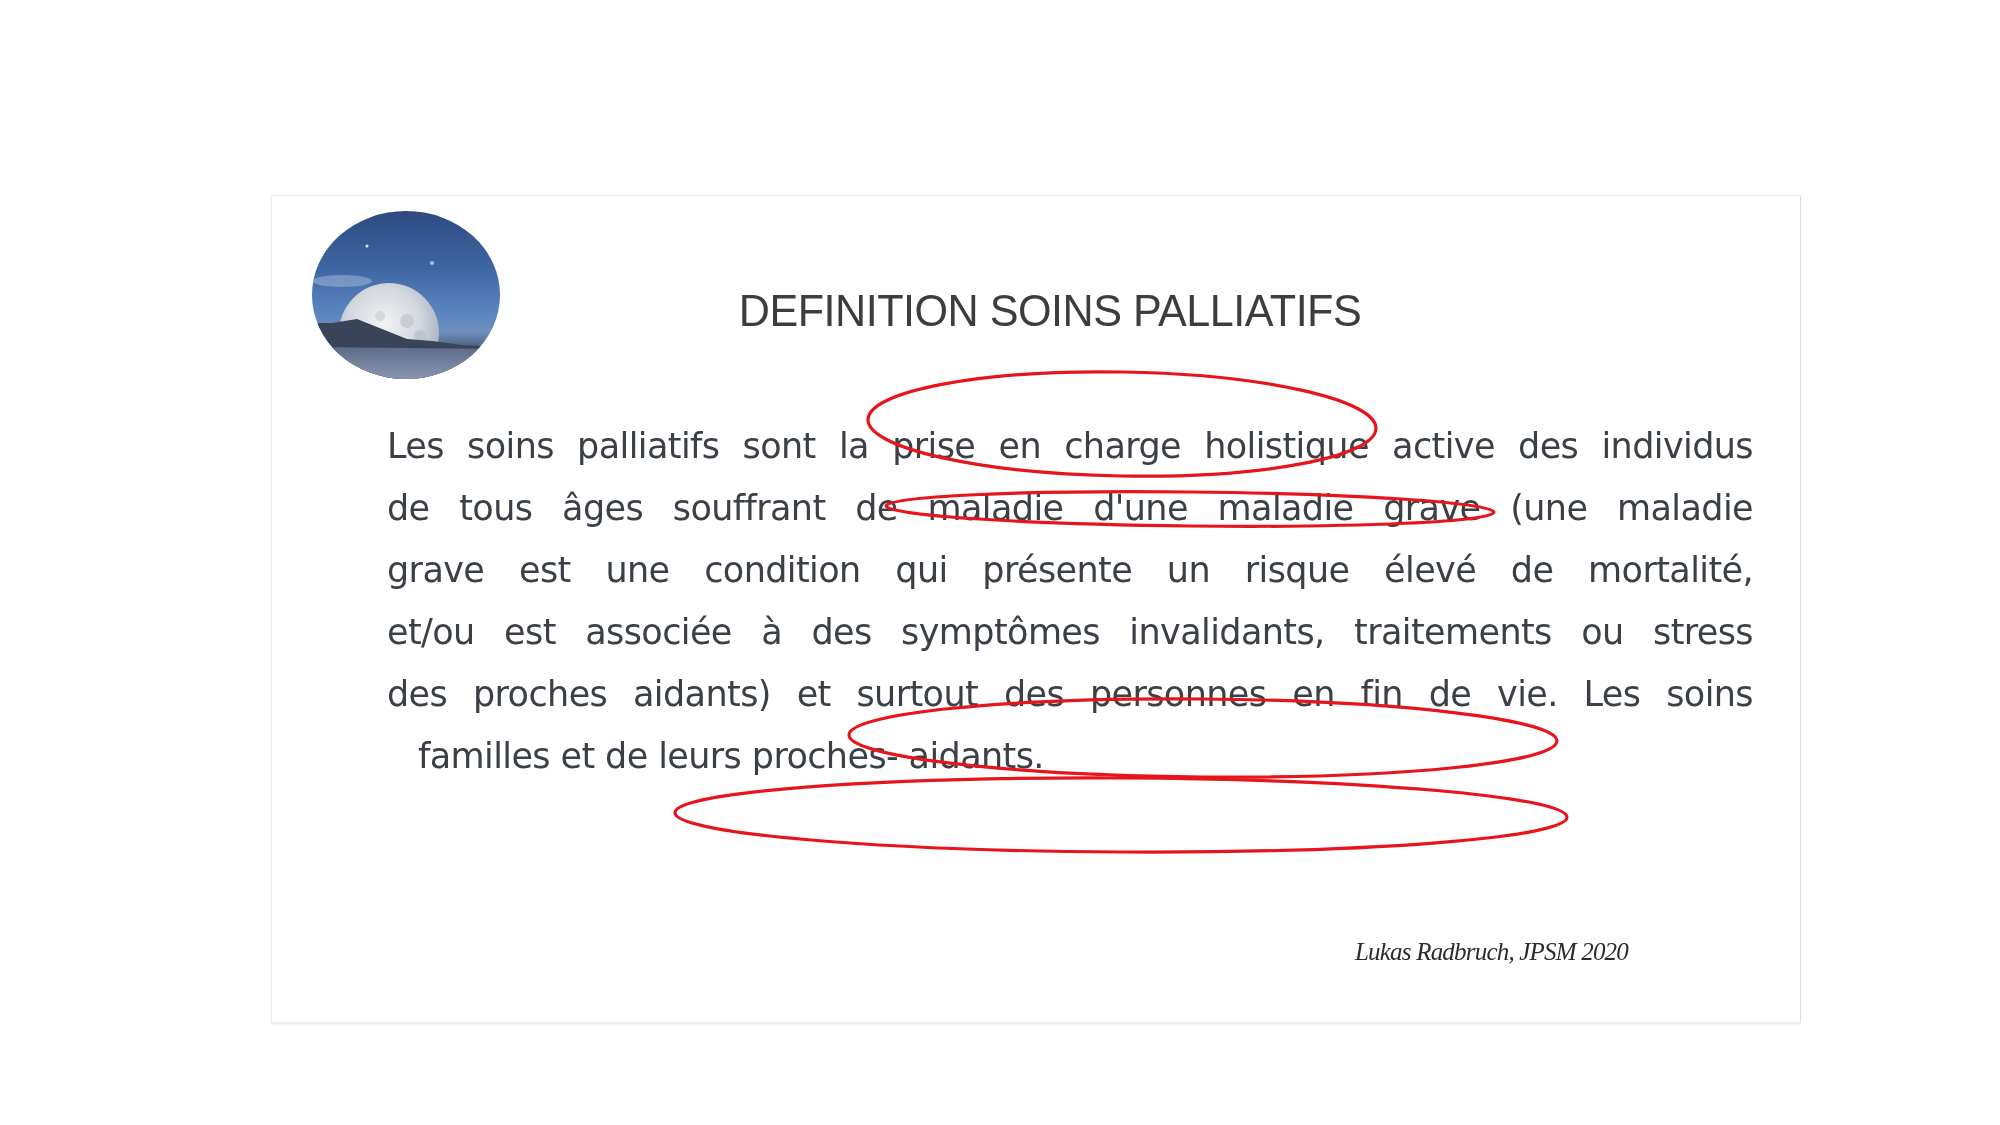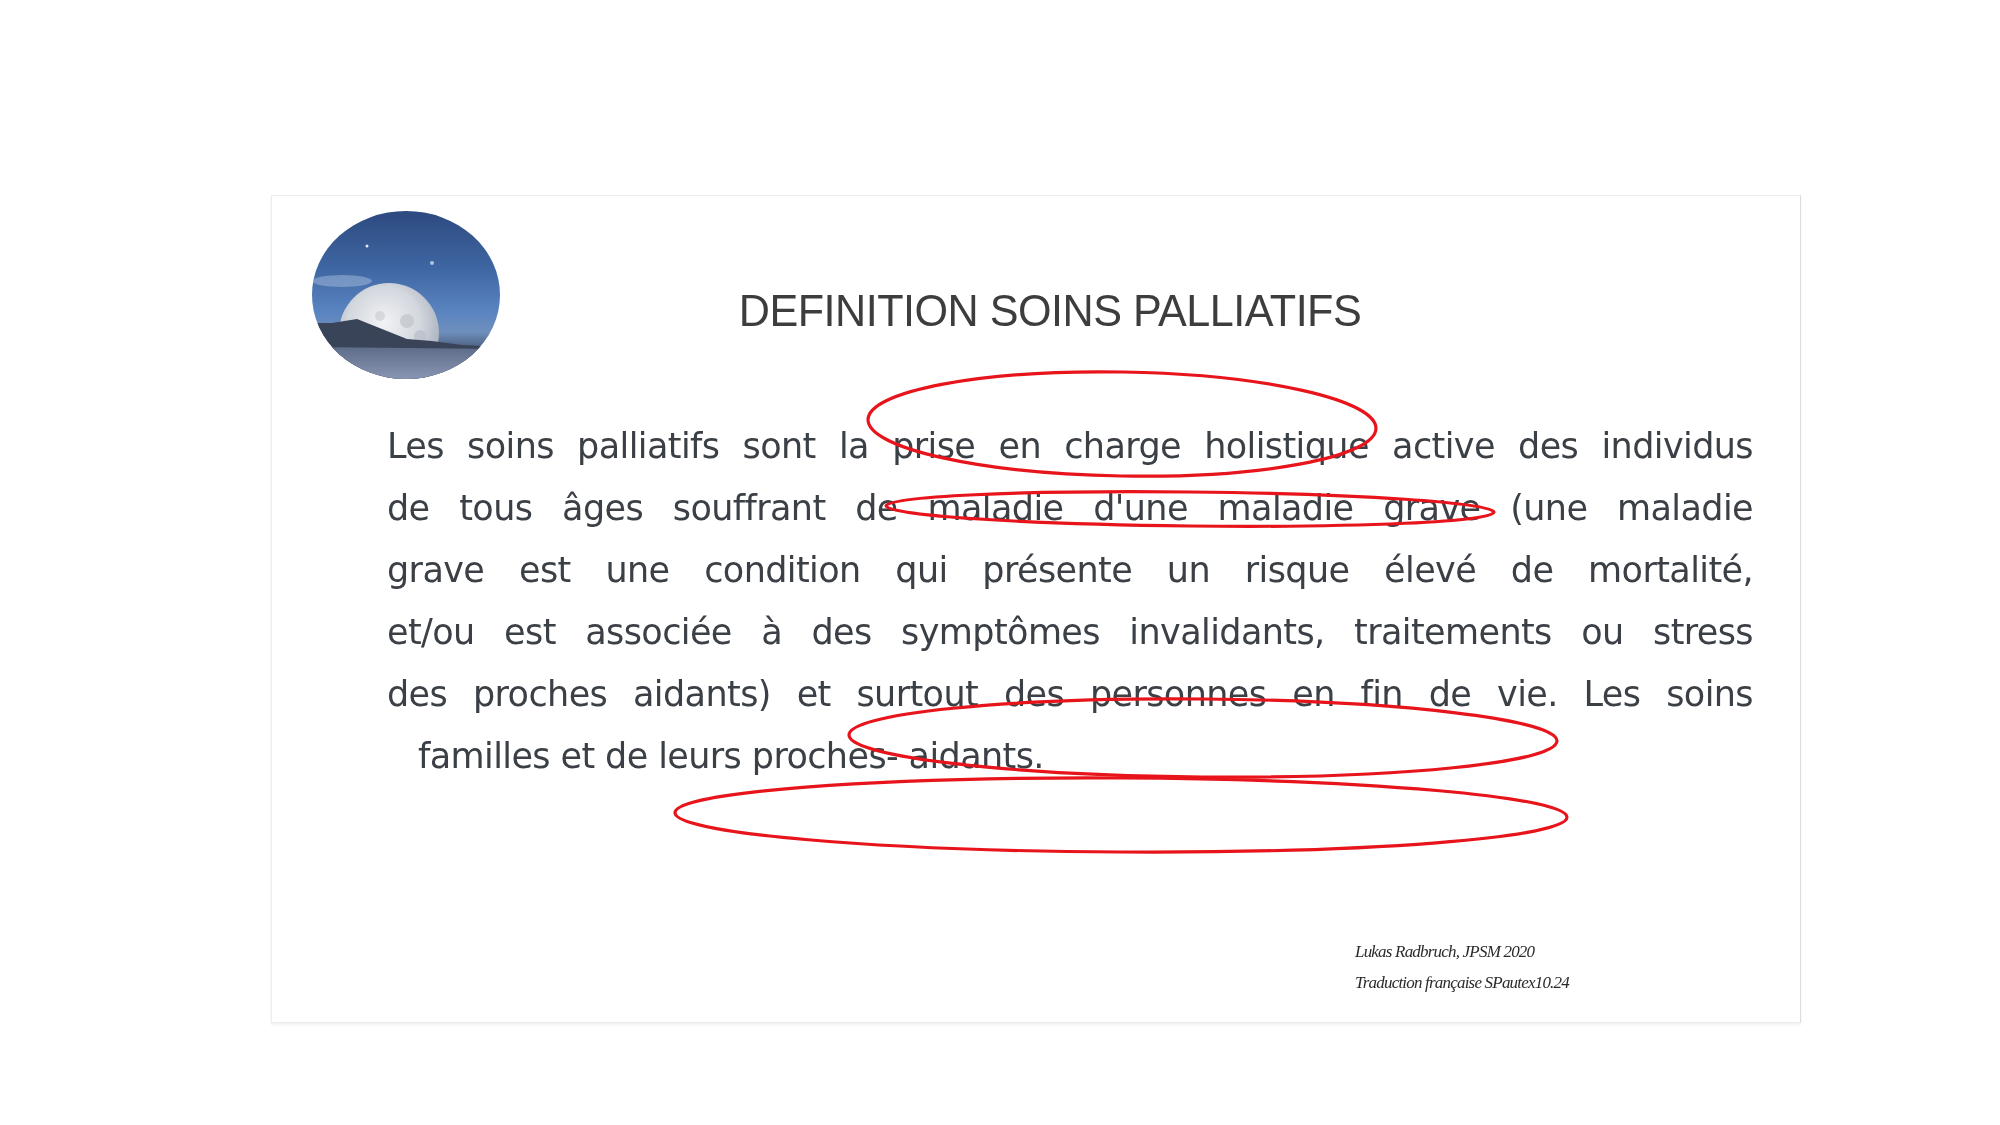--- a/index.html
+++ b/index.html
@@ -73,21 +73,21 @@
     .body-text .line.last {
       text-align-last: left;
       margin-left: 31px;
     }
     .citation {
       position: absolute;
       left: 1355px;
       top: 936px;
       font-family: "Liberation Serif", serif;
       font-style: italic;
-      font-size: 17px;
+      font-size: 25px;
       line-height: 31px;
       color: #2b2b2b;
       letter-spacing: -0.8px;
     }
     .annotations {
       position: absolute;
       left: 0;
       top: 0;
       width: 2000px;
       height: 1125px;
@@ -130,21 +130,20 @@
   <span class="line">Les soins palliatifs sont la prise en charge holistique active des individus</span>
   <span class="line">de tous âges souffrant de maladie d'une maladie grave (une maladie</span>
   <span class="line">grave est une condition qui présente un risque élevé de mortalité,</span>
   <span class="line">et/ou est associée à des symptômes invalidants, traitements ou stress</span>
   <span class="line">des proches aidants) et surtout des personnes en fin de vie. Les soins</span>
   <span class="line last">familles et de leurs proches- aidants.</span>
 </div>
 
 <div class="citation">
   <div>Lukas Radbruch, JPSM 2020</div>
-  <div>Traduction française SPautex10.24</div>
 </div>
 
 <svg class="annotations" viewBox="0 0 2000 1125">
   <ellipse cx="1122" cy="424" rx="254" ry="52" fill="none" stroke="#e8141b" stroke-width="3.2" transform="rotate(1 1122 424)"></ellipse>
   <ellipse cx="1190" cy="509" rx="304" ry="17" fill="none" stroke="#e8141b" stroke-width="3.2" transform="rotate(0.6 1190 509)"></ellipse>
   <ellipse cx="1203" cy="738" rx="354" ry="39" fill="none" stroke="#e8141b" stroke-width="3.2" transform="rotate(0.5 1203 738)"></ellipse>
   <ellipse cx="1121" cy="815" rx="446" ry="37" fill="none" stroke="#e8141b" stroke-width="3.2" transform="rotate(0.3 1121 815)"></ellipse>
 </svg>
 
 </body></html>

